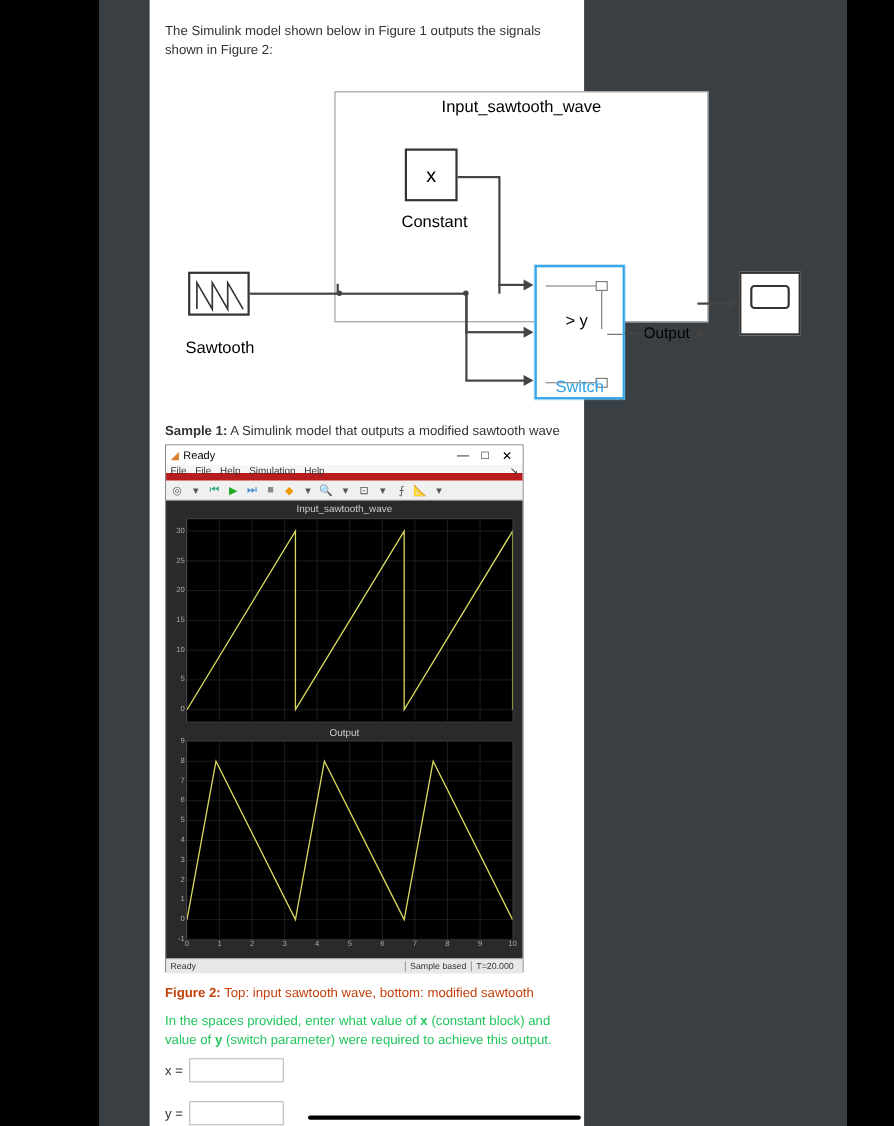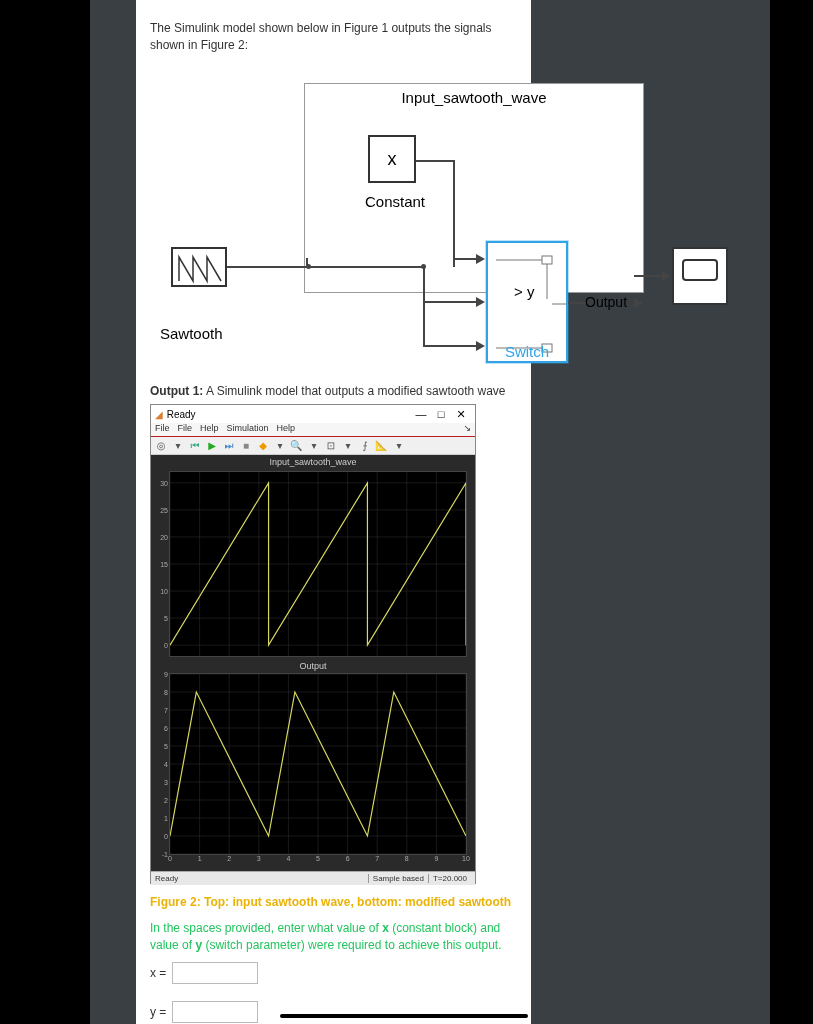--- a/index.html
+++ b/index.html
@@ -78,23 +78,23 @@
   }
   .sawtooth-box {
     position: absolute;
     left: 21px; top: 172px;
     width: 56px; height: 40px;
     border: 2px solid #333;
     background: #fff;
   }
   .sawtooth-label {
     position: absolute;
-    left: 10px; top: 250px;
+    left: 10px; top: 233px;
     width: 80px;
-    text-align: left;
+    text-align: center;
     font-size: 15px;
     font-family: Arial, sans-serif;
   }
   .switch-box {
     position: absolute;
     left: 336px; top: 166px;
     width: 82px; height: 122px;
     border: 2px solid #30a4e6;
     background: #fff;
     box-shadow: 0 0 0 1px rgba(48,164,230,0.3);
@@ -161,21 +161,21 @@
   }
   .scope-titlebar .mid { flex: 1; }
   .scope-titlebar .winbtn { width: 20px; text-align: center; font-size: 11px; }
   .scope-menubar {
     height: 14px;
     background: #f6f6f6;
     display: flex; gap: 8px;
     padding: 0 4px;
     font-size: 9px;
     color: #333;
-    border-bottom: 1px solid #b91c1c;
+    border-bottom: 7px solid #b91c1c;
   }
   .scope-toolbar {
     height: 18px;
     background: #f0f0f0;
     display: flex; align-items: center; gap: 3px;
     padding: 0 3px;
     border-bottom: 1px solid #ccc;
   }
   .tbtn {
     width: 14px; height: 14px;
@@ -216,22 +216,21 @@
     display: flex; align-items: center; justify-content: space-between;
     font-size: 8px; padding: 0 4px; color: #333;
     border-top: 1px solid #aaa;
   }
   .scope-status .r span { border-left:1px solid #999; padding:0 4px;}
   .fig2-caption {
     position: absolute;
     left: 150px; top: 895px;
     width: 370px;
     font-size: 12px;
-    color: #eab308;
-    font-weight: bold;
+    color: #c2410c;
   }
   .instr-text {
     position: absolute;
     left: 150px; top: 920px;
     width: 370px;
     font-size: 12px;
     color: #22c55e;
     line-height: 1.4;
   }
   .answer-row {
@@ -320,21 +319,21 @@
 
   <div class="wire" style="left:156px; top:183px; width:1.5px; height:9px;"></div>
 
   <div class="wire" style="left:418px; top:227px; width:18px; height:1.5px;"></div>
   <div class="wire" style="left:484px; top:200px; width:28px; height:1.5px;"></div>
   <div class="arrow-r" style="left:512px; top:196px;"></div>
   <div class="arrow-r" style="left:484px; top:223px;"></div>
 </div>
 
 <div class="fig1-caption">
-  <b>Output 1:</b><span> A Simulink model that outputs a modified sawtooth wave</span>
+  <b>Sample 1:</b><span> A Simulink model that outputs a modified sawtooth wave</span>
 </div>
 
 <div class="scope-window">
   <div class="scope-titlebar">
     <span style="color:#d97f30; font-size:10px; margin-right:4px;">◢</span>
     <span>Ready</span>
     <span class="mid"></span>
     <span class="winbtn">—</span>
     <span class="winbtn">□</span>
     <span class="winbtn">✕</span>

